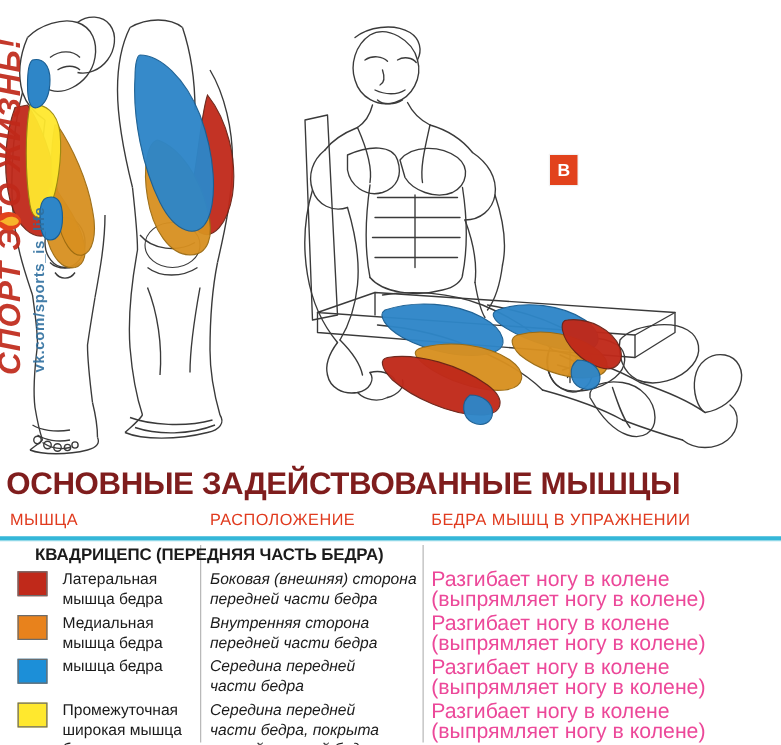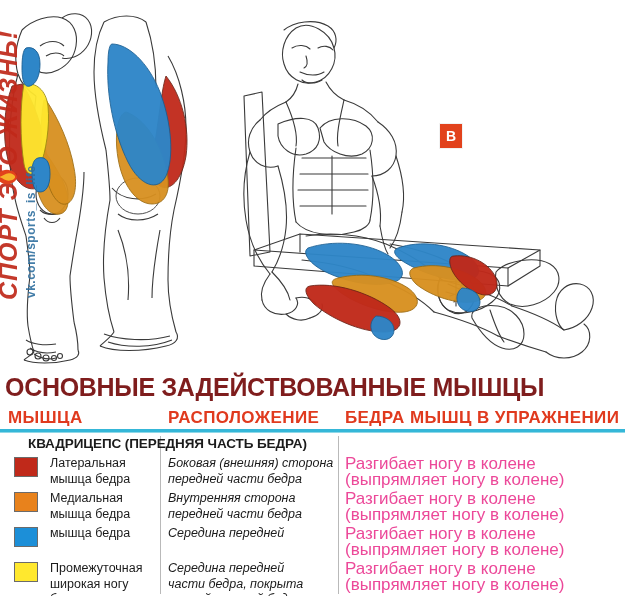--- a/index.html
+++ b/index.html
@@ -28,21 +28,21 @@
       letter-spacing:.5px;white-space:nowrap;font-weight:bold;opacity:.9;}
   .wm-flame{position:absolute;left:112px;top:-2px;width:22px;height:26px;}
 
   
   #main-title{position:absolute;left:5px;top:374px;width:618px;
       font-size:25px;font-weight:bold;color:#7f1d1d;letter-spacing:-0.3px;
       white-space:nowrap;line-height:26px;font-family:"Liberation Sans",sans-serif;}
 
   
   #muscle-table{position:absolute;left:0;top:408px;width:625px;height:188px;}
-  .col-head{position:absolute;top:0;font-size:17px;font-weight:bold;
+  .col-head{position:absolute;top:0;font-size:13px;font-weight:normal;
       color:#e03a1e;letter-spacing:.4px;white-space:nowrap;}
   #head-c1{left:8px;}
   #head-c2{left:168px;text-align:center;}
   #head-c3{left:345px;}
 
   #head-rule{position:absolute;left:0;top:21px;width:625px;height:3px;
       background:#35b7d8;}
   #head-rule-thin{position:absolute;left:0;top:24px;width:625px;height:1px;
       background:#8fd8e8;}
 
@@ -346,32 +346,33 @@
       </div>
     </div>
 
     <div class="row" style="top:118px;">
       <div class="swatch" style="top:1px;background:#1c8fd8;"></div>
       <div class="c1" style="top:0;">
         <div>мышца бедра</div>
       </div>
       <div class="c2" style="top:0;">
         <div>Середина передней</div>
+        <div>части бедра</div>
       </div>
       <div class="c3" style="top:0;">
         <div>Разгибает ногу в колене</div>
         <div>(выпрямляет ногу в колене)</div>
       </div>
     </div>
 
     <div class="row" style="top:153px;">
       <div class="swatch" style="top:1px;background:#ffe82e;"></div>
       <div class="c1" style="top:0;">
         <div>Промежуточная</div>
-        <div>широкая ногу</div>
+        <div>широкая мышца</div>
         <div>бедра</div>
       </div>
       <div class="c2" style="top:0;">
         <div>Середина передней</div>
         <div>части бедра, покрыта</div>
         <div>прямой мышцей бедра</div>
       </div>
       <div class="c3" style="top:0;">
         <div>Разгибает ногу в колене</div>
         <div>(выпрямляет ногу в колене)</div>

